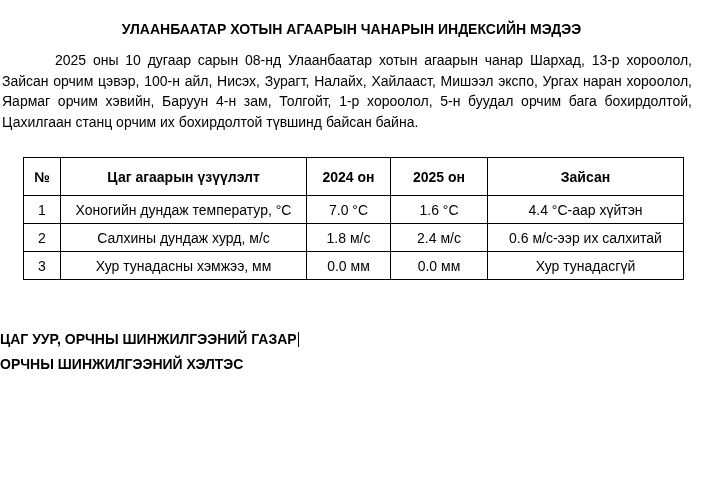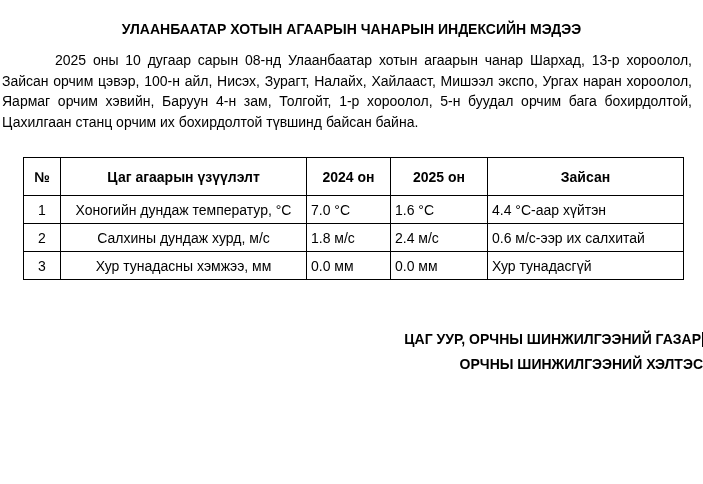--- a/index.html
+++ b/index.html
@@ -57,29 +57,28 @@
     font-weight: bold;
     text-align: center;
     vertical-align: middle;
   }
   table.weather td {
     height: 27px;
     vertical-align: middle;
   }
   td.c-num  { text-align: center; }
   td.c-ind  { text-align: center; padding-left: 8px; }
-  td.c-val  { }
-  td.c-note { text-align: left; padding-left: 8px; }
+  td.c-val  { text-align: center; }
+  td.c-note { text-align: center; padding-left: 8px; }
   .footer {
     margin-top: 47px;
-    text-align: right;
+    text-align: left;
     font-weight: bold;
     font-size: 14px;
     line-height: 25px;
-    margin-left: 41px;
   }
   .caret {
     display: inline-block;
     width: 1px;
     height: 15px;
     background: #000000;
     vertical-align: text-bottom;
     margin-left: 1px;
   }
 </style>

